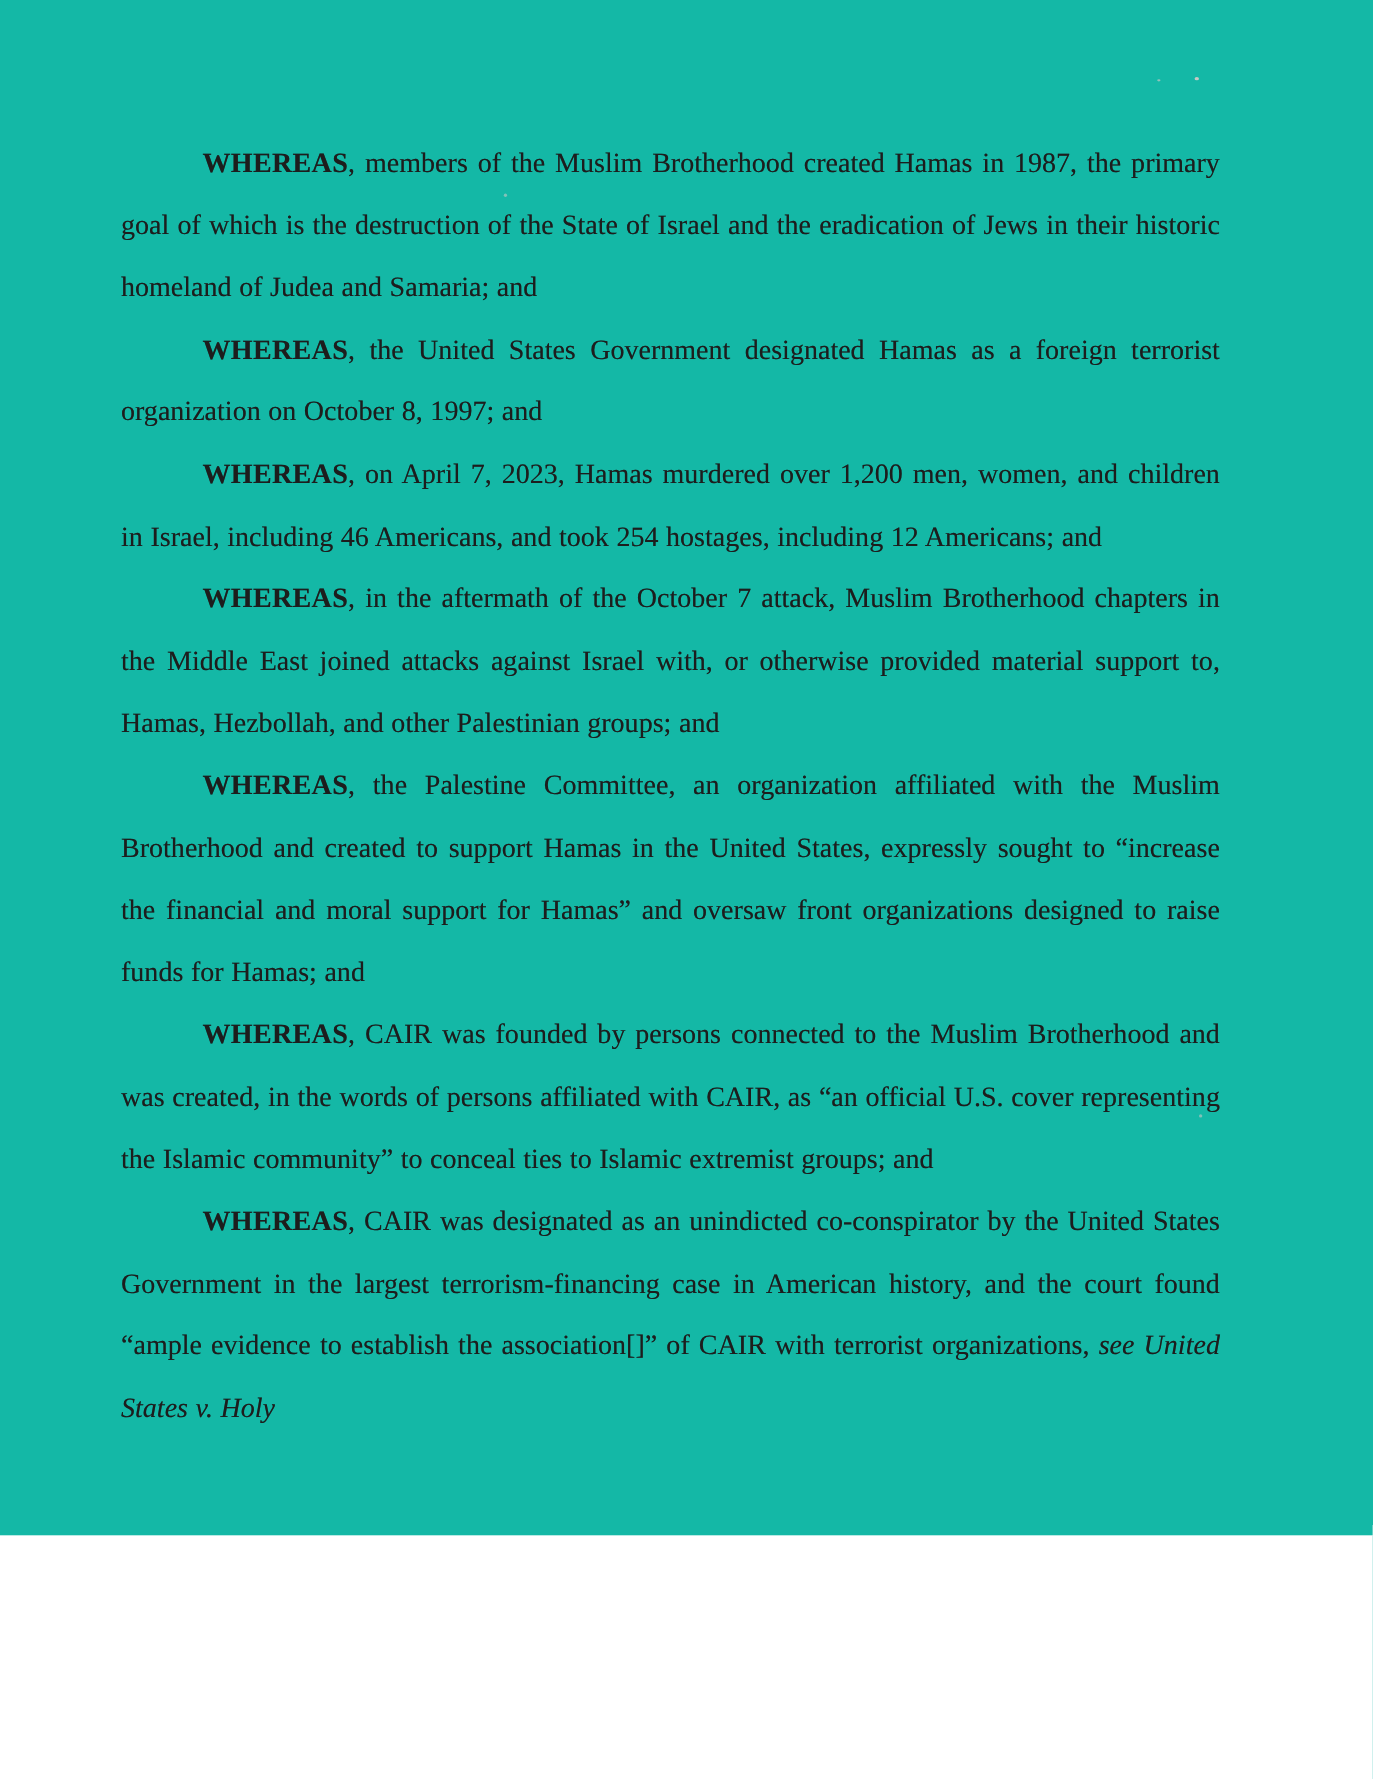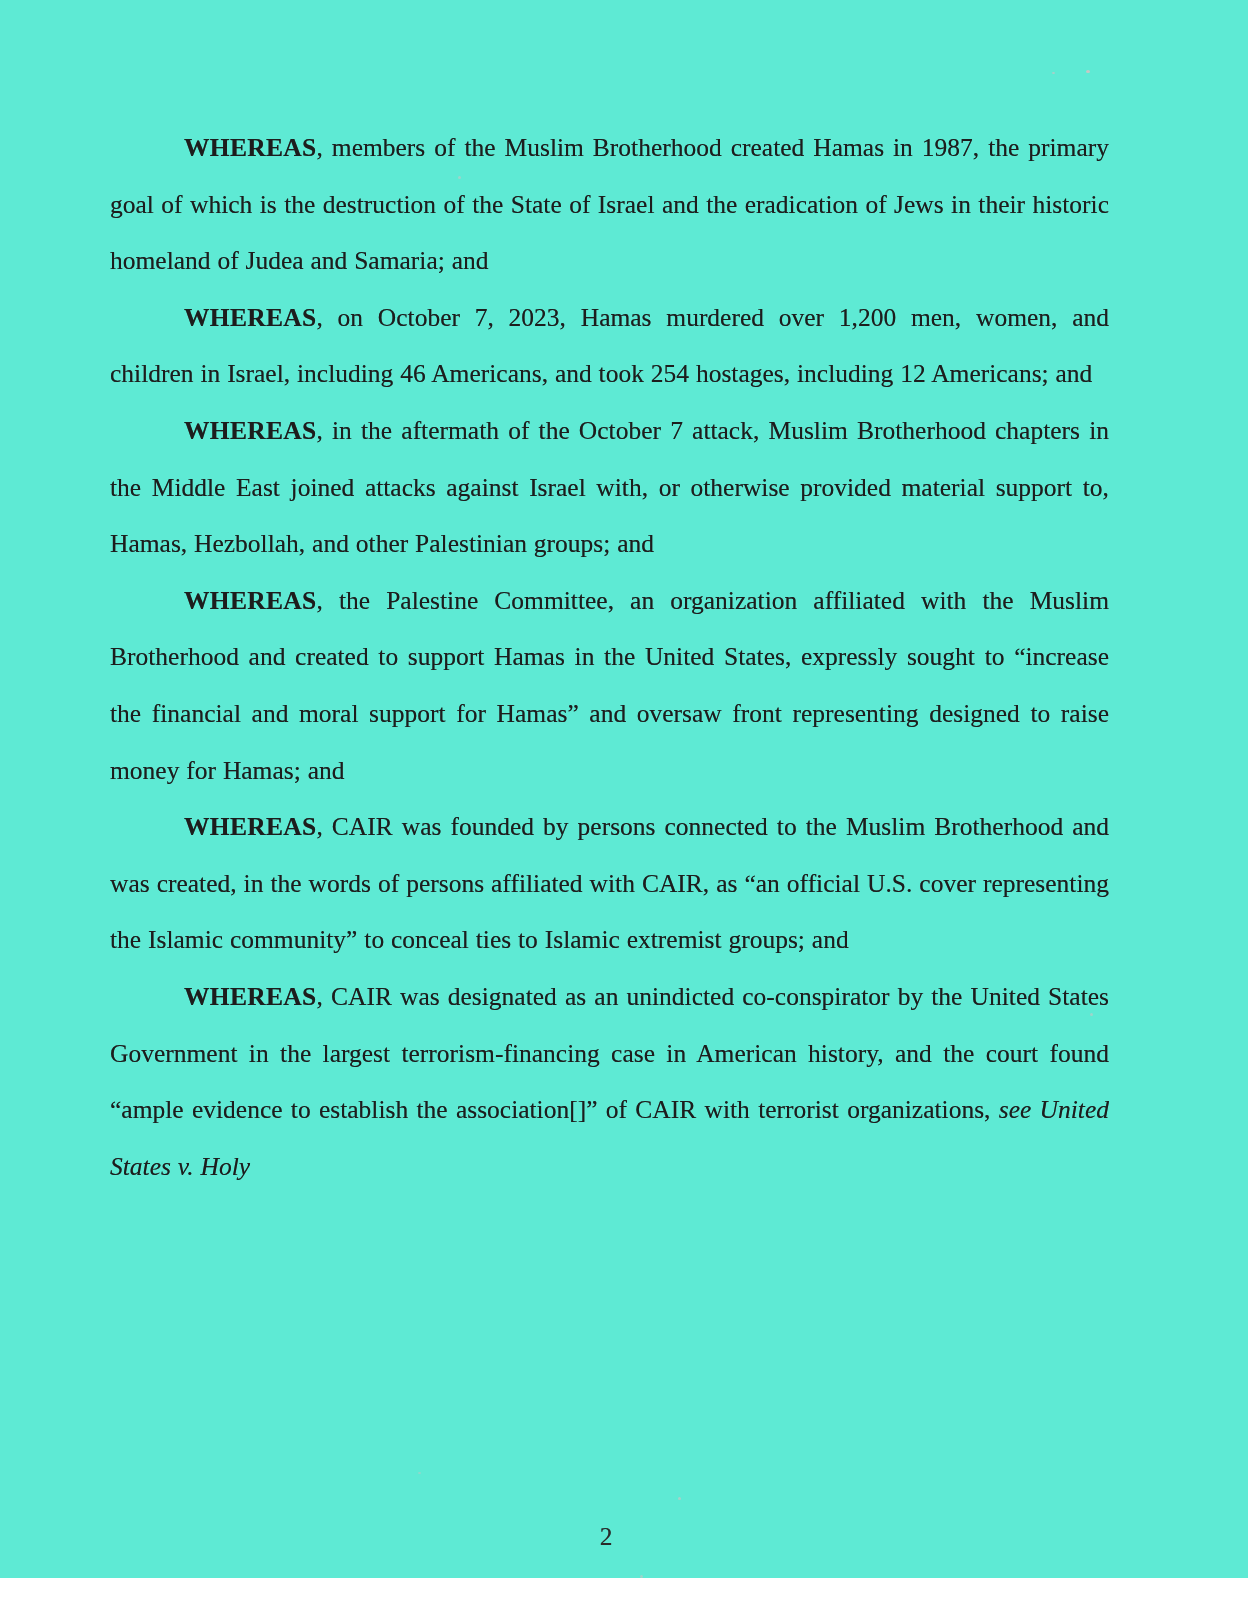--- a/index.html
+++ b/index.html
@@ -3,22 +3,22 @@
 <meta charset="utf-8">
 <style>
   html, body {
     margin: 0;
     padding: 0;
     background: #ffffff;
   }
   .page {
     position: relative;
     width: 1248px;
-    height: 1578px;
-    background: #5eead4;
+    height: 1396px;
+    background: #14b8a6;
     overflow: hidden;
     font-family: "Liberation Serif", serif;
   }
   .content {
     position: absolute;
     left: 110px;
     top: 120px;
     width: 999px;
   }
   .para {
@@ -63,27 +63,28 @@
   .s7 { left: 418px;  top: 1472px;width: 3px; height: 2px; opacity: .5; }
 </style>
 </head>
 <body>
 
 <div class="page">
   <div class="content">
 
     <p class="para"><span class="lead">WHEREAS</span><span>, members of the Muslim Brotherhood created Hamas in 1987, the primary goal of which is the destruction of the State of Israel and the eradication of Jews in their historic homeland of Judea and Samaria; and</span></p>
 
+    <p class="para"><span class="lead">WHEREAS</span><span>, the United States Government designated Hamas as a foreign terrorist organization on October 8, 1997; and</span></p>
 
-    <p class="para"><span class="lead">WHEREAS</span><span>, on October 7, 2023, Hamas murdered over 1,200 men, women, and children in Israel, including 46 Americans, and took 254 hostages, including 12 Americans; and</span></p>
+    <p class="para"><span class="lead">WHEREAS</span><span>, on April 7, 2023, Hamas murdered over 1,200 men, women, and children in Israel, including 46 Americans, and took 254 hostages, including 12 Americans; and</span></p>
 
     <p class="para"><span class="lead">WHEREAS</span><span>, in the aftermath of the October 7 attack, Muslim Brotherhood chapters in the Middle East joined attacks against Israel with, or otherwise provided material support to, Hamas, Hezbollah, and other Palestinian groups; and</span></p>
 
 
-    <p class="para"><span class="lead">WHEREAS</span><span>, the Palestine Committee, an organization affiliated with the Muslim Brotherhood and created to support Hamas in the United States, expressly sought to “increase the financial and moral support for Hamas” and oversaw front representing designed to raise money for Hamas; and</span></p>
+    <p class="para"><span class="lead">WHEREAS</span><span>, the Palestine Committee, an organization affiliated with the Muslim Brotherhood and created to support Hamas in the United States, expressly sought to “increase the financial and moral support for Hamas” and oversaw front organizations designed to raise funds for Hamas; and</span></p>
 
 
     <p class="para"><span class="lead">WHEREAS</span><span>, CAIR was founded by persons connected to the Muslim Brotherhood and was created, in the words of persons affiliated with CAIR, as “an official U.S. cover representing the Islamic community” to conceal ties to Islamic extremist groups; and</span></p>
 
     <p class="para"><span class="lead">WHEREAS</span><span>, CAIR was designated as an unindicted co-conspirator by the United States Government in the largest terrorism-financing case in American history, and the court found “ample evidence to establish the association[]” of CAIR with terrorist organizations, </span><span class="cite">see United States v. Holy</span></p>
 
   </div>
 
   <div class="page-number">2</div>
 

